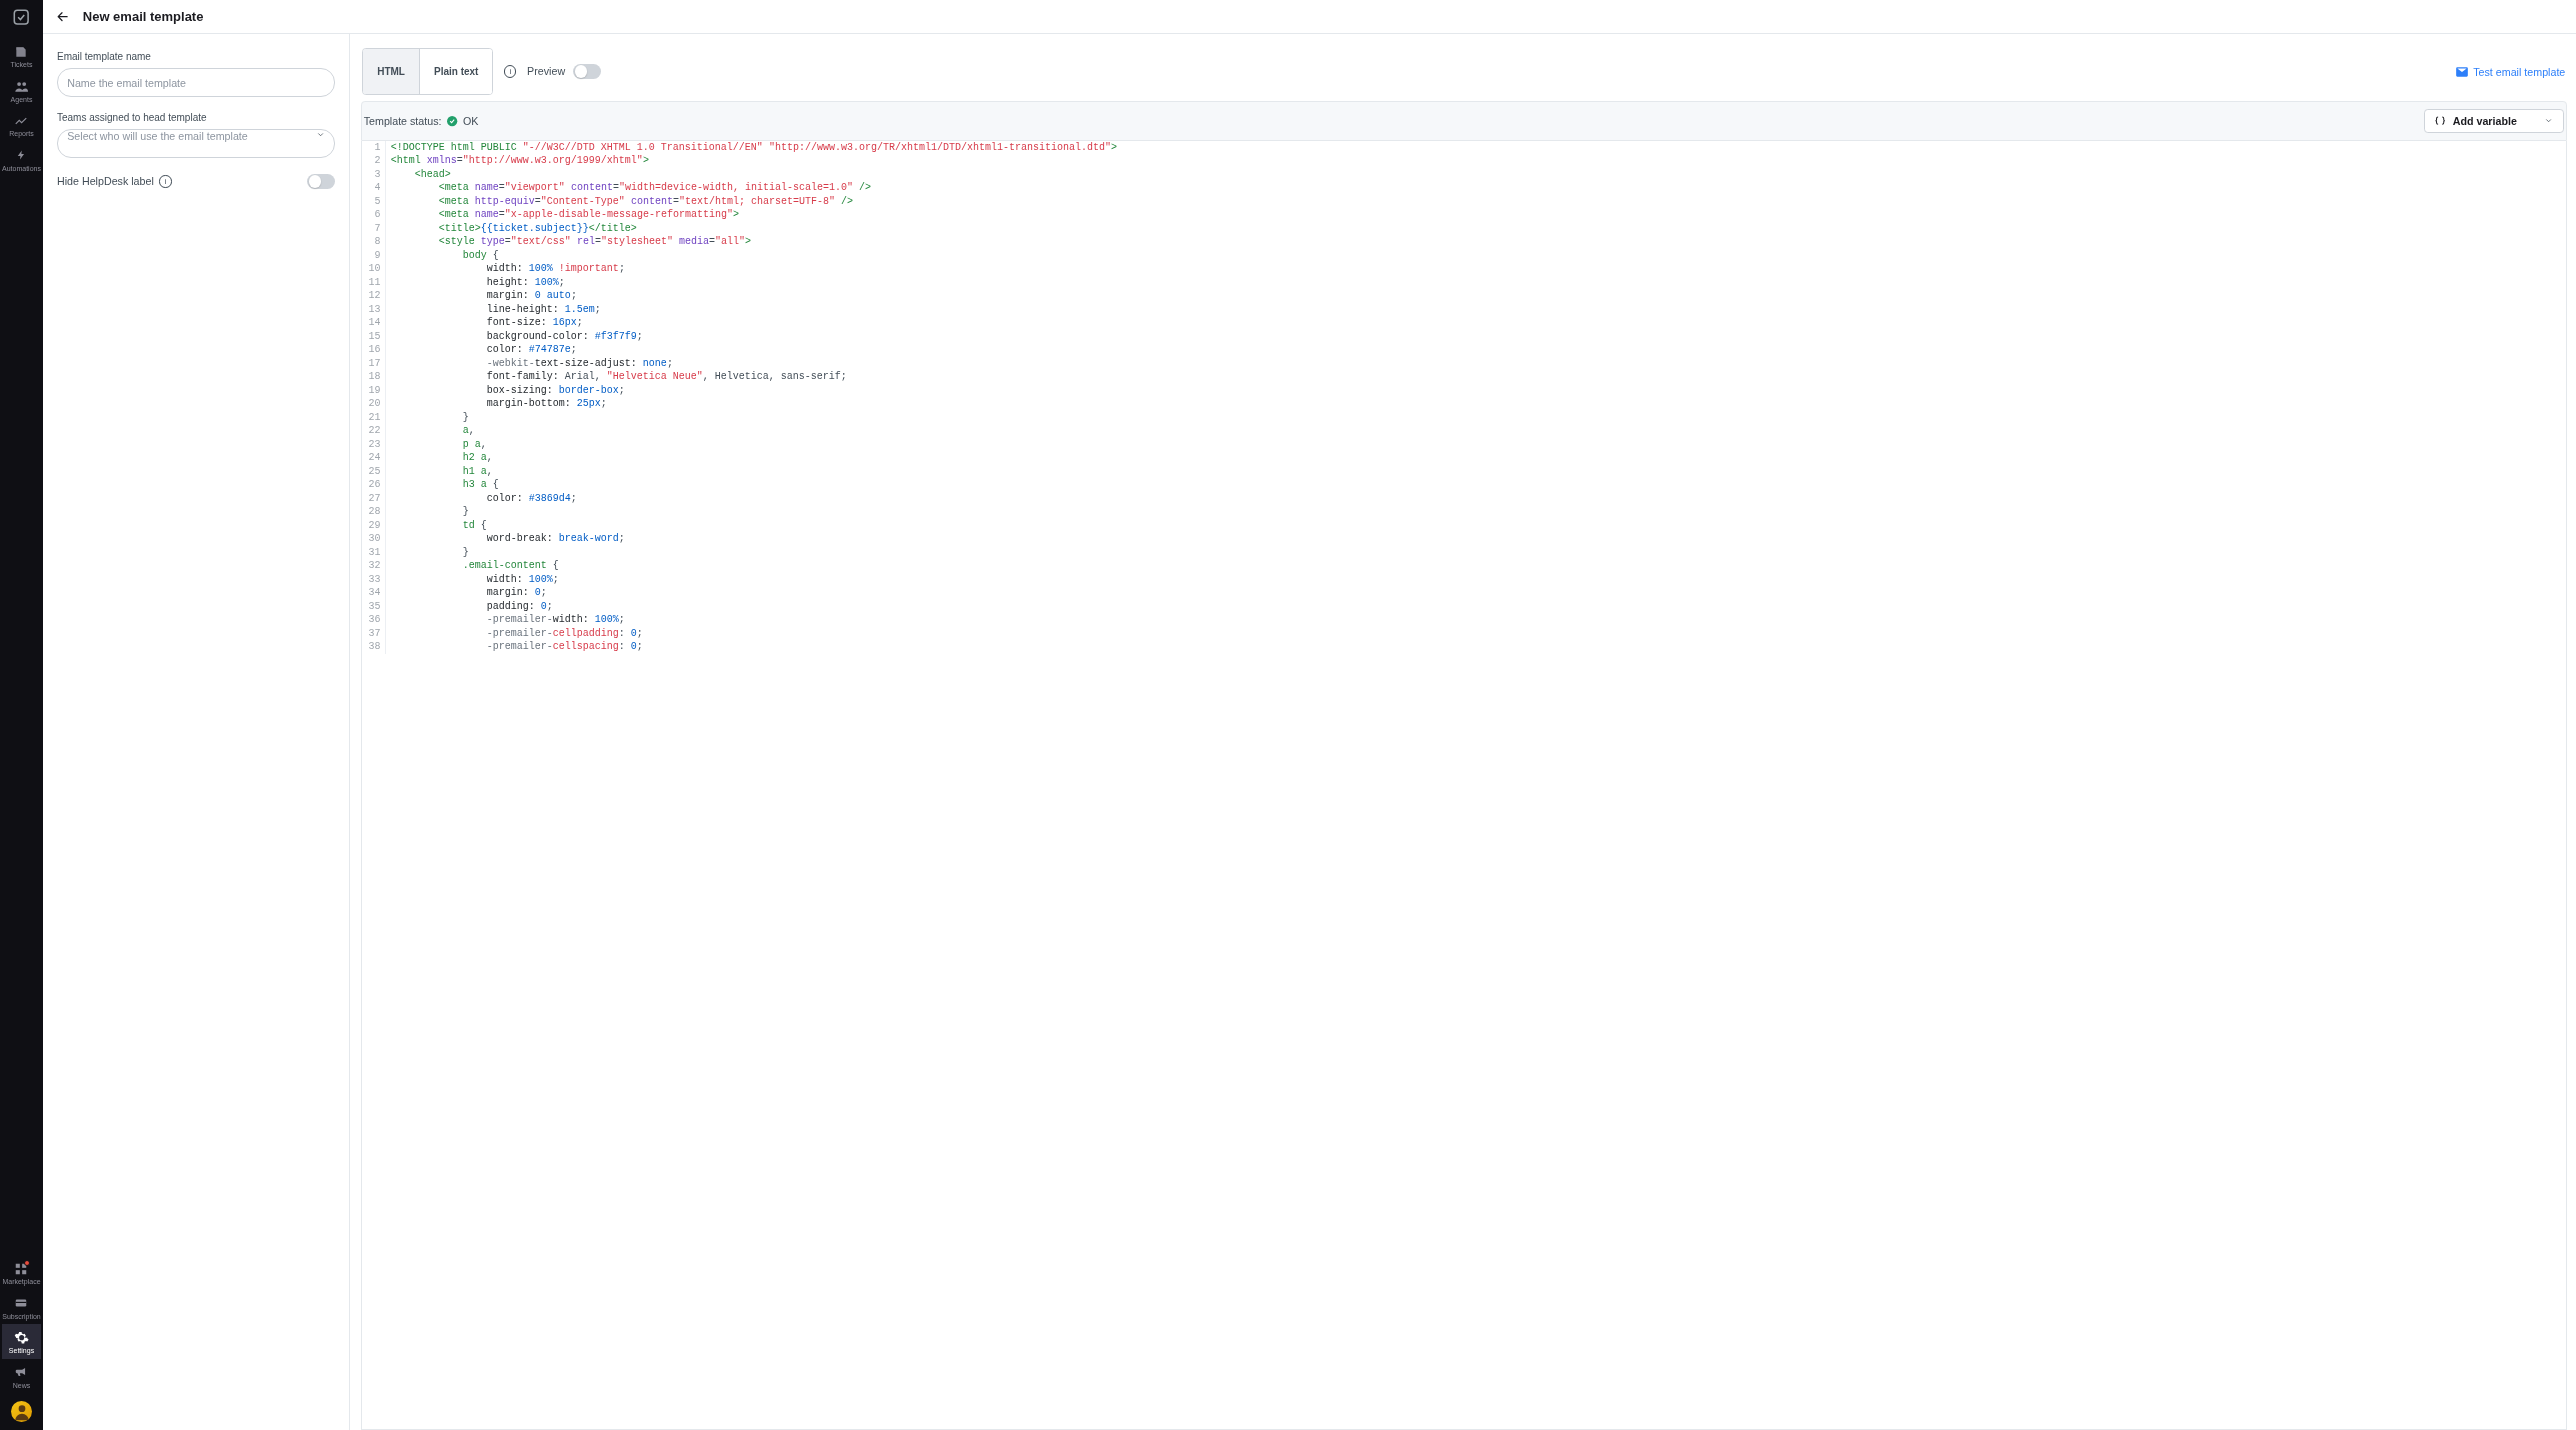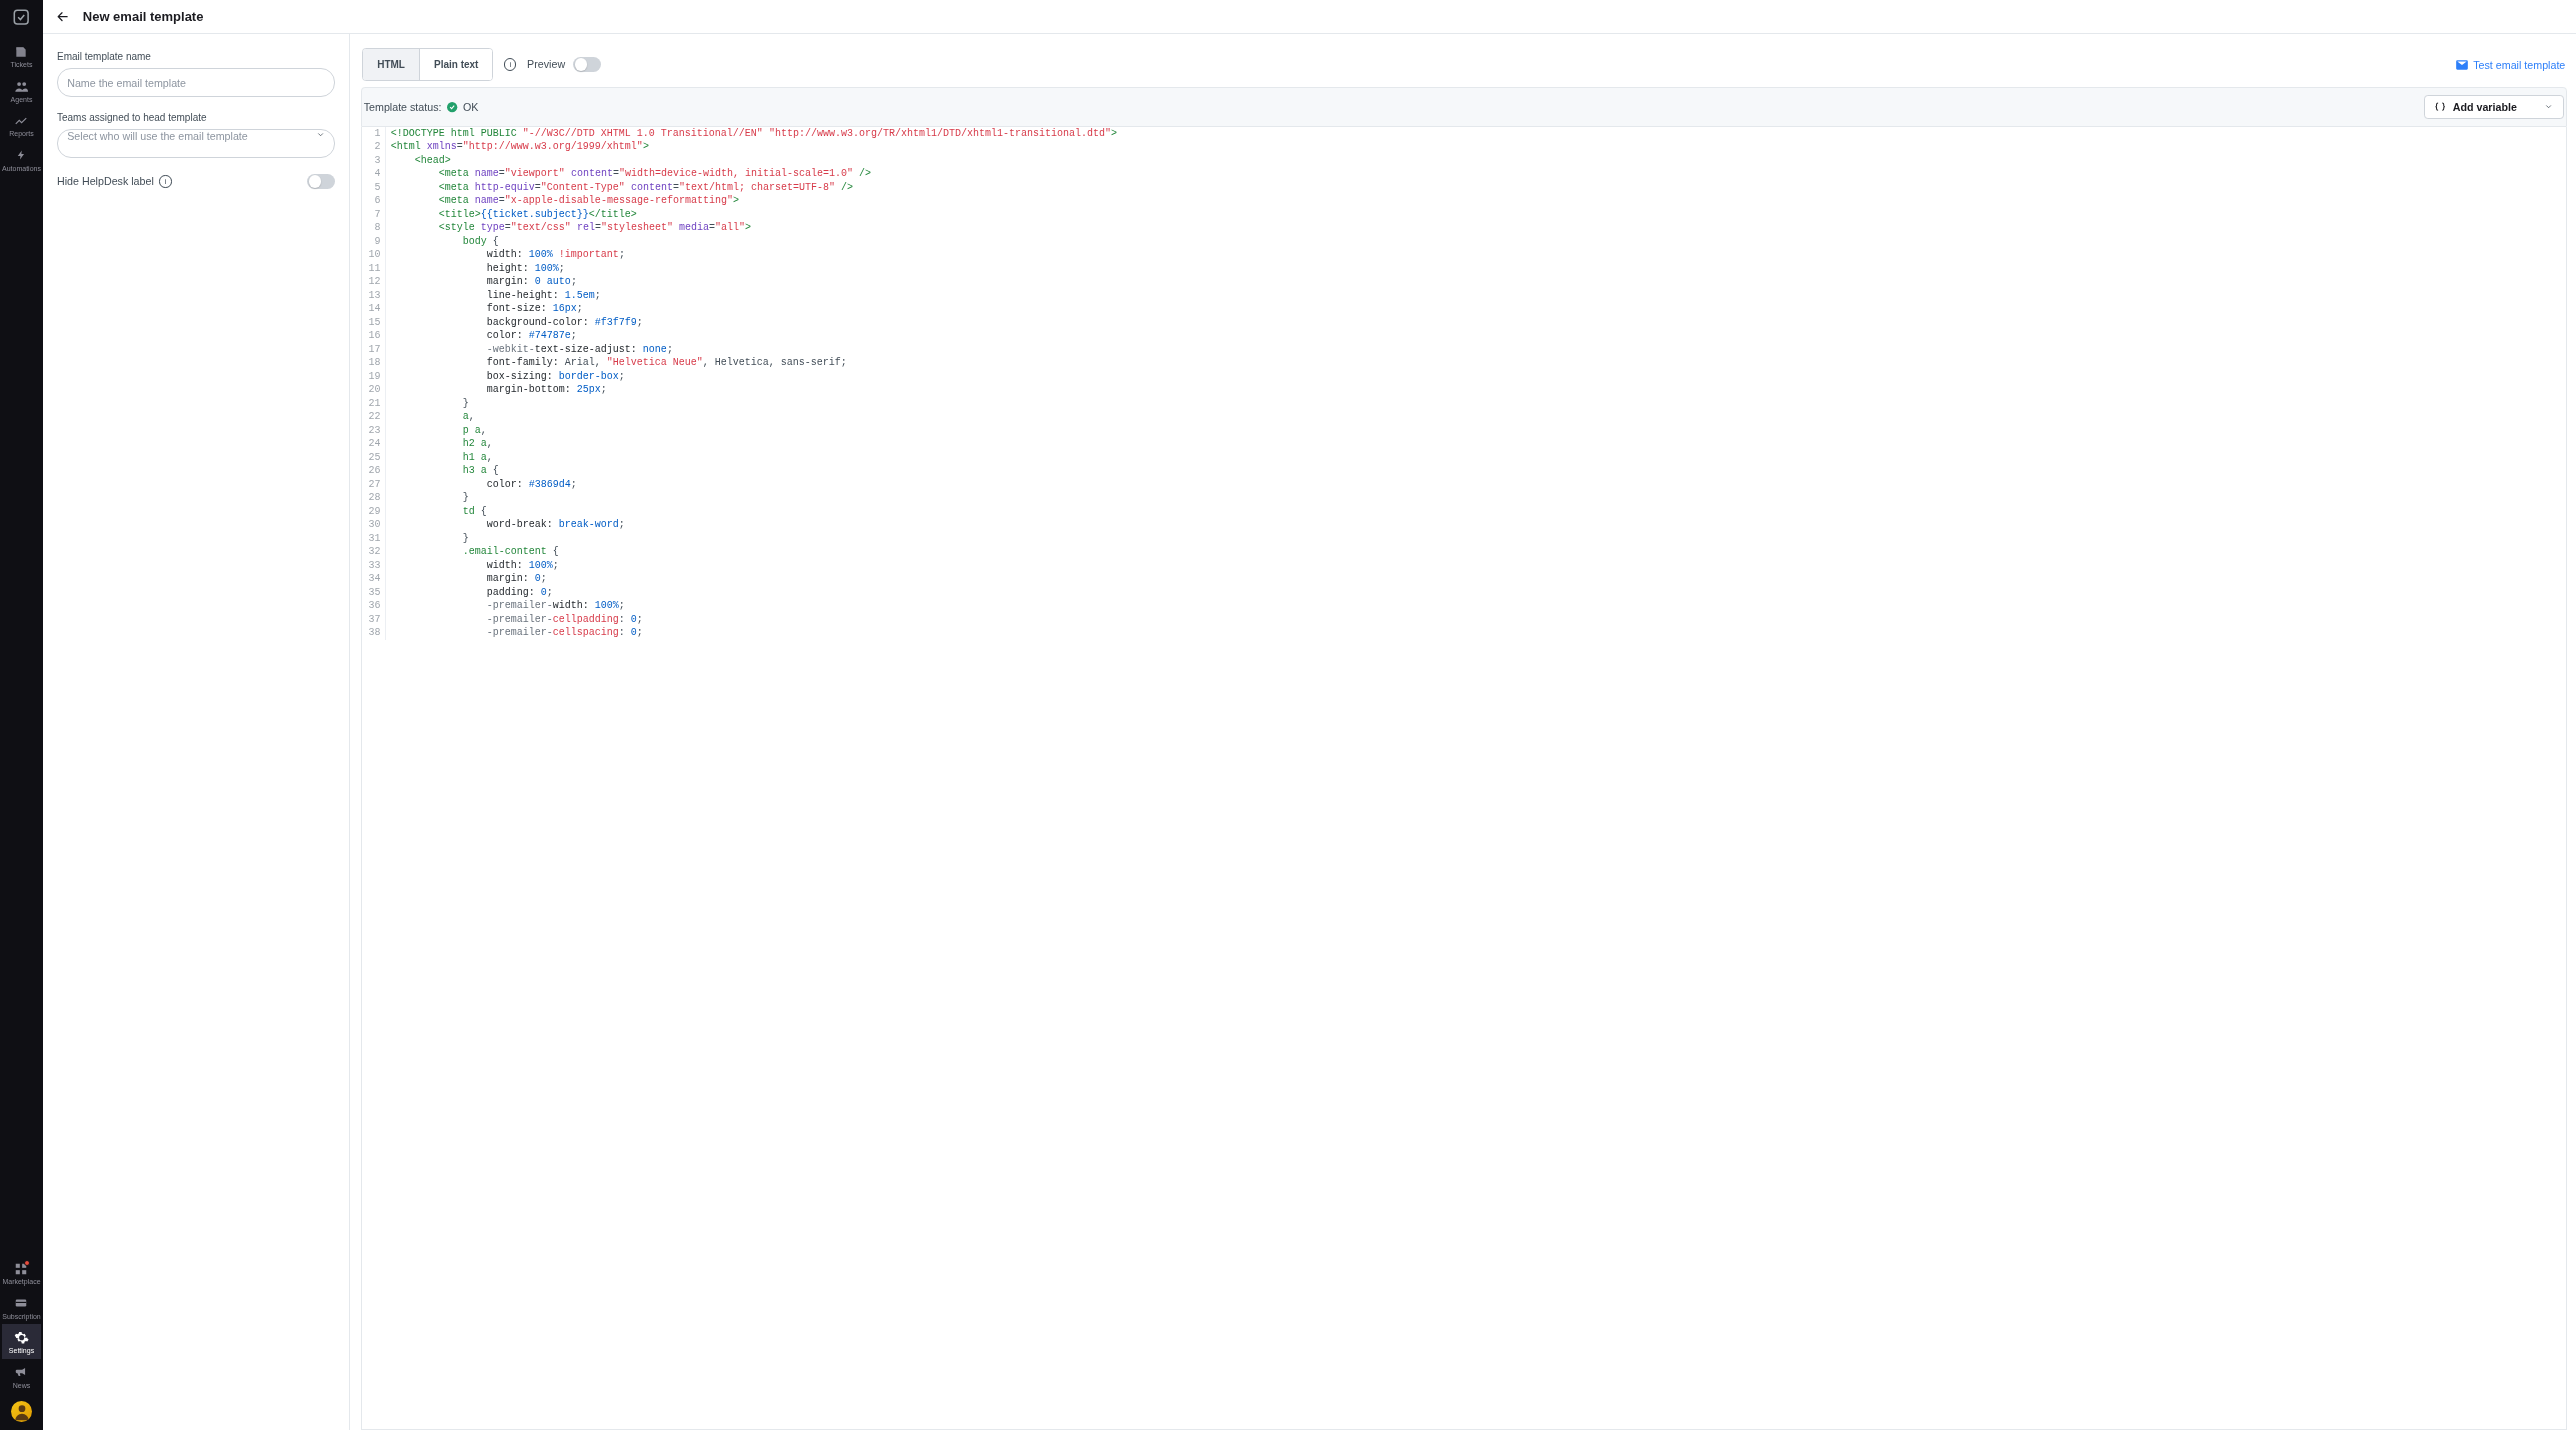--- a/index.html
+++ b/index.html
@@ -40,21 +40,21 @@
 .toggle-row .lbl { display: flex; align-items: center; gap: 5.4px; font-size: 10.7px; color: #424d57; }
 .info-circle { width: 12.3px; height: 12.3px; border: 1.2px solid #424d57; border-radius: 50%; display: inline-flex; align-items: center; justify-content: center; font-size: 7.7px; }
 .toggle { width: 28px; height: 15.3px; border-radius: 9.2px; background: #cfd4da; position: relative; cursor: pointer; }
 .toggle::after { content: ""; position: absolute; width: 12.3px; height: 12.3px; background: #fff; border-radius: 50%; top: 1.5px; left: 1.5px; box-shadow: 0 0.8px 1.5px rgba(0,0,0,.2); }
 
 
 .right-panel { flex: 1; display: flex; flex-direction: column; padding: 14px 9.2px 0 10.7px; min-width: 0; }
 .editor-header { display: flex; align-items: center; justify-content: space-between; margin-bottom: 6.1px; padding: 0 1.5px; }
 .header-left { display: flex; align-items: center; gap: 10.7px; }
 .tab-group { display: flex; border: 0.8px solid #cfd4da; border-radius: 3.8px; overflow: hidden; }
-.tab { padding: 10px 14px; font-size: 10px; background: #fff; cursor: pointer; color: #424d57; font-weight: 600; }
+.tab { padding: 17px 14px; font-size: 10px; background: #fff; cursor: pointer; color: #424d57; font-weight: 600; }
 .tab.active { background: #f0f2f5; }
 .tab + .tab { border-left: 0.8px solid #cfd4da; }
 .preview-row { display: flex; align-items: center; gap: 8px; color: #424d57; font-size: 10.7px; }
 .test-link { display: flex; align-items: center; gap: 4.6px; color: #2d7ff9; font-size: 10.7px; cursor: pointer; font-weight: 500; }
 
 .status-bar { border: 0.8px solid #e4e8ec; border-radius: 3.8px 3.8px 0 0; background: #f6f8fa; padding: 7px 2px; display: flex; align-items: center; justify-content: space-between; }
 .status-left { display: flex; align-items: center; gap: 4.6px; font-size: 10.7px; color: #424d57; }
 .status-ok { color: #22a06b; display: inline-flex; align-items: center; }
 .add-var { border: 0.8px solid #cfd4da; background: #fff; border-radius: 3.8px; padding: 4.6px 9.2px; display: flex; align-items: center; gap: 6.1px; cursor: pointer; font-size: 10.7px; font-weight:600; color: #1b1b20; }
 .add-var .chev { margin-left: 21.5px; }

